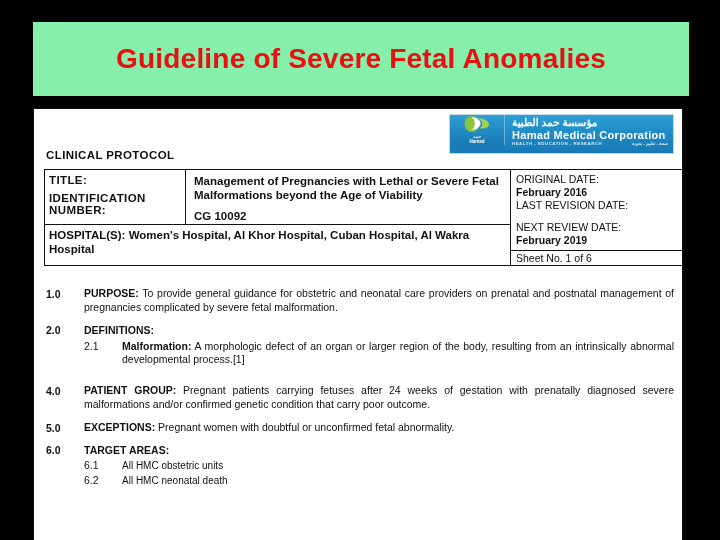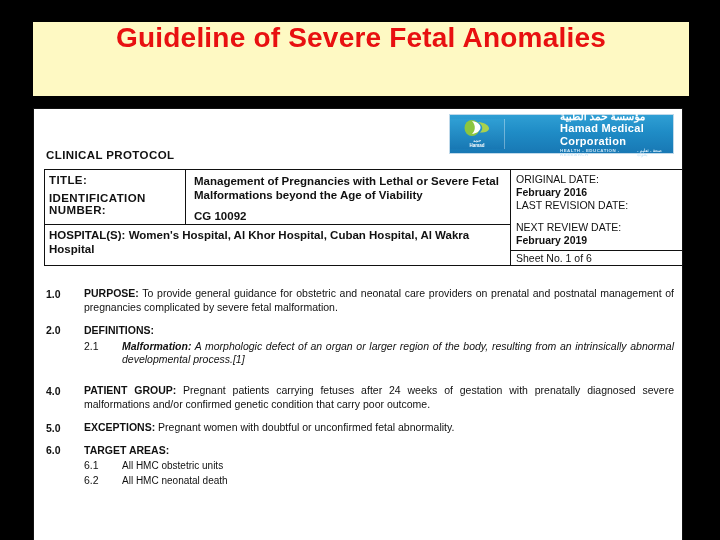--- a/index.html
+++ b/index.html
@@ -9,22 +9,22 @@
     font-family:"Liberation Sans", sans-serif;
     overflow:hidden;
   }
 
   #slide { position:relative; width:720px; height:540px; background:#000; }
 
   
   .title-banner{
     position:absolute; left:33px; top:22px;
     width:656px; height:74px;
-    background:#fef9c3;
-    display:flex; justify-content:center;
+    background:#86efac;
+    display:flex; align-items:center; justify-content:center;
   }
   .title-text{
     color:#E81010;
     font-size:28px;
     font-weight:bold;
     letter-spacing:0.2px;
     white-space:nowrap;
     text-align:center;
   }
 
@@ -35,24 +35,23 @@
     background:#FFFFFF;
     border:1px solid #111;
     border-bottom:none;
     overflow:hidden;
   }
 
   
   .logo-wrap{
     position:absolute; right:8px; top:5px;
     width:225px; height:40px;
-    display:flex; align-items:center;
+    display:flex; align-items:flex-start;
     background:linear-gradient(180deg,#2f9fd4 0%, #1f8cc6 45%, #1878b4 100%);
     border:1px solid #bfd9ea;
-    gap:48px;
   }
   .logo-mark{
     width:55px; flex:0 0 55px;
     background:linear-gradient(180deg,#2f9fd4 0%,#1878b4 100%);
     display:flex; flex-direction:column;
     align-items:center; justify-content:center;
     border-right:1px solid rgba(255,255,255,.35);
   }
   .logo-mark svg{ display:block; }
   .logo-mark .mark-ar{
@@ -147,21 +146,21 @@
   }
   .sec-body{ flex:1; font-size:10.5px; color:#111; line-height:1.32; }
   .sec-body .lbl{ font-weight:bold; }
   .just{ text-align:justify; }
 
   .sub{ display:flex; margin-top:2px; }
   .sub-num{
     width:38px; flex:0 0 38px;
     font-size:10.5px; color:#111;
   }
-  .sub-body{ flex:1; font-size:10.5px; color:#111; line-height:1.32;font-style:italic; }
+  .sub-body{ flex:1; font-size:10.5px; color:#111; line-height:1.32; }
   .sub-gap{ height:8px; }
 
   .tgt{ display:flex; margin-top:1px; }
   .tgt-num{ width:38px; flex:0 0 38px; font-size:10.5px; color:#111; }
   .tgt-txt{ flex:1; font-size:10px; color:#111; }
 </style>
 </head>
 <body>
 
 <div id="slide">

